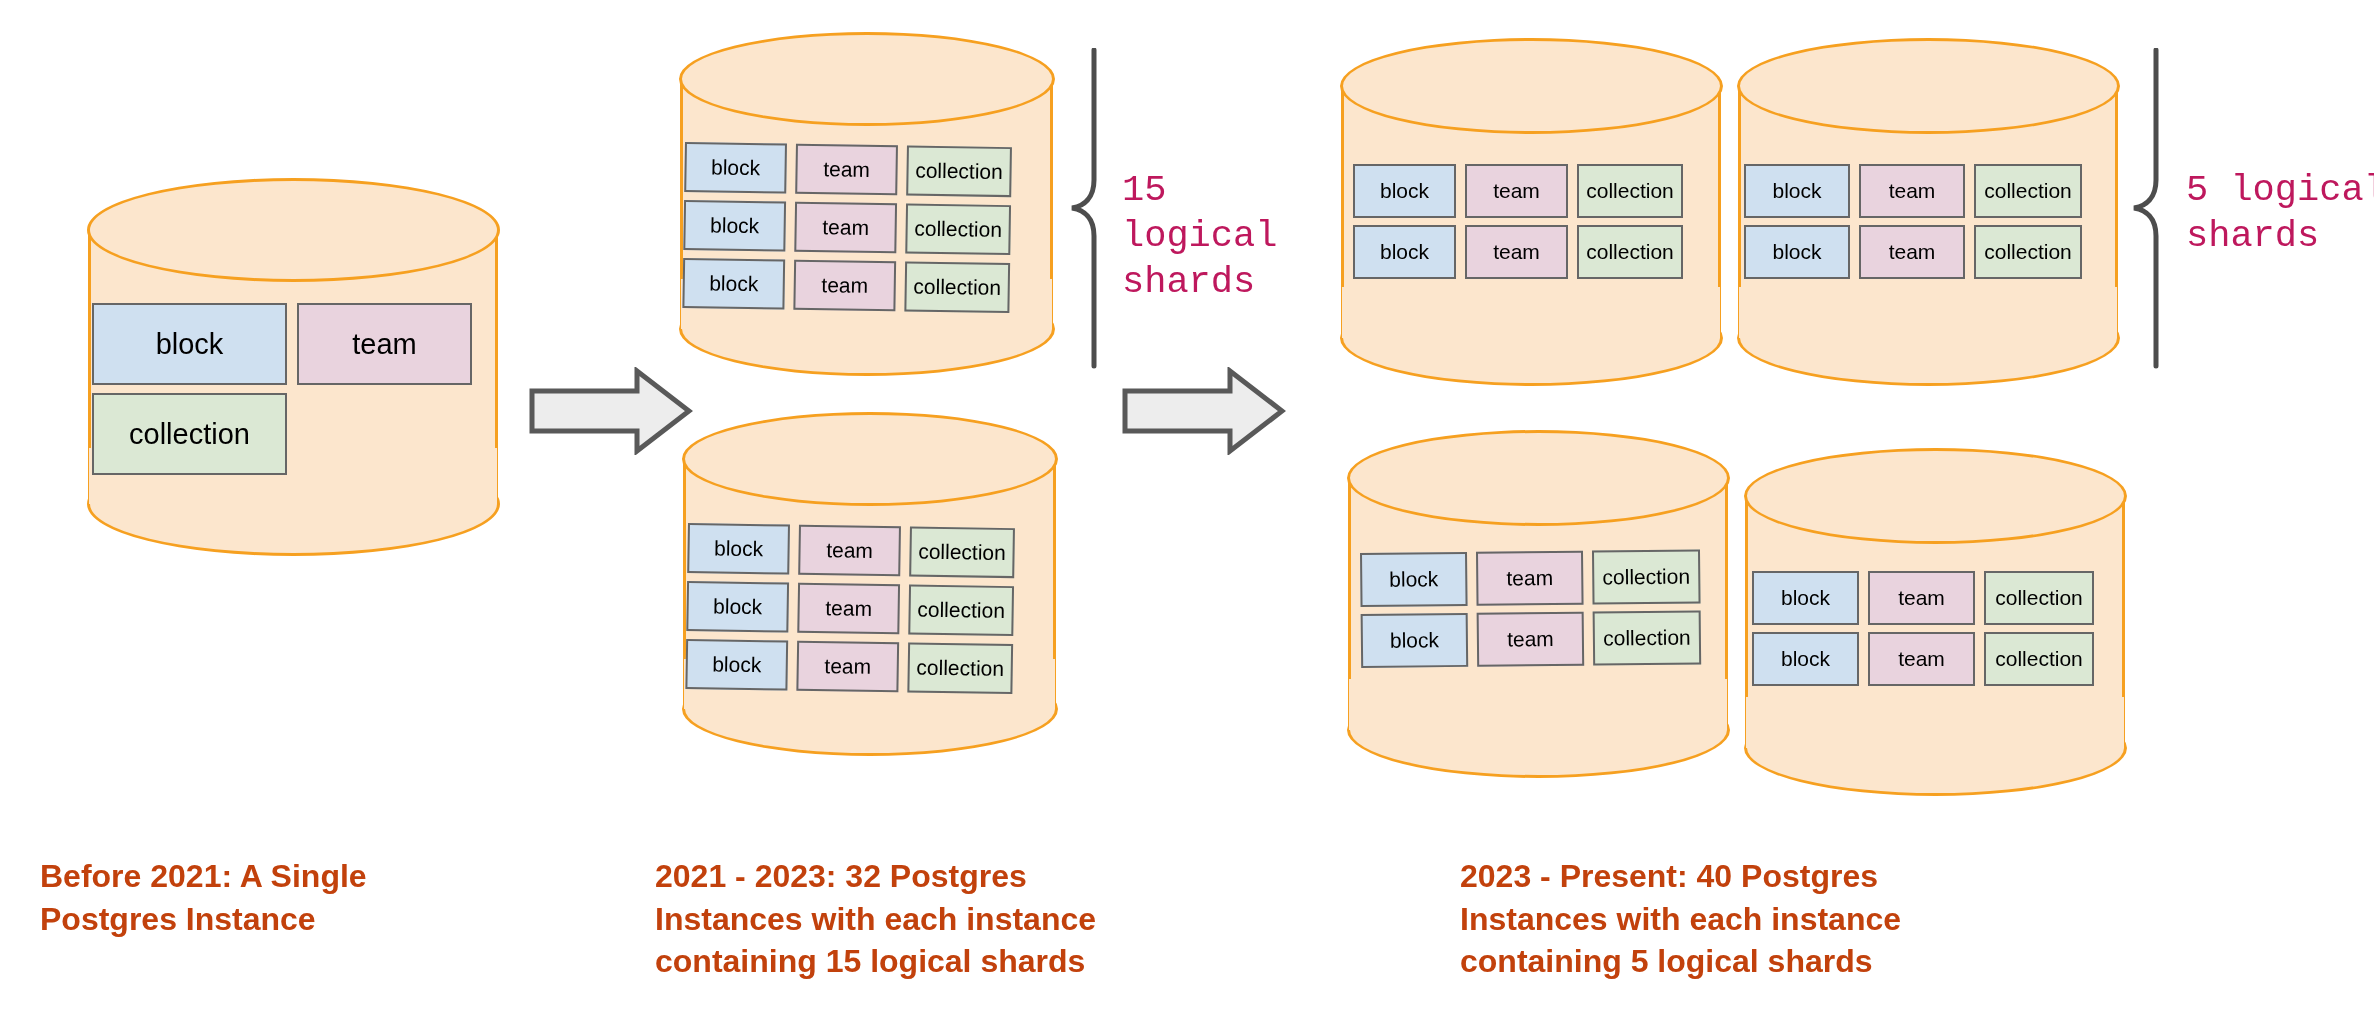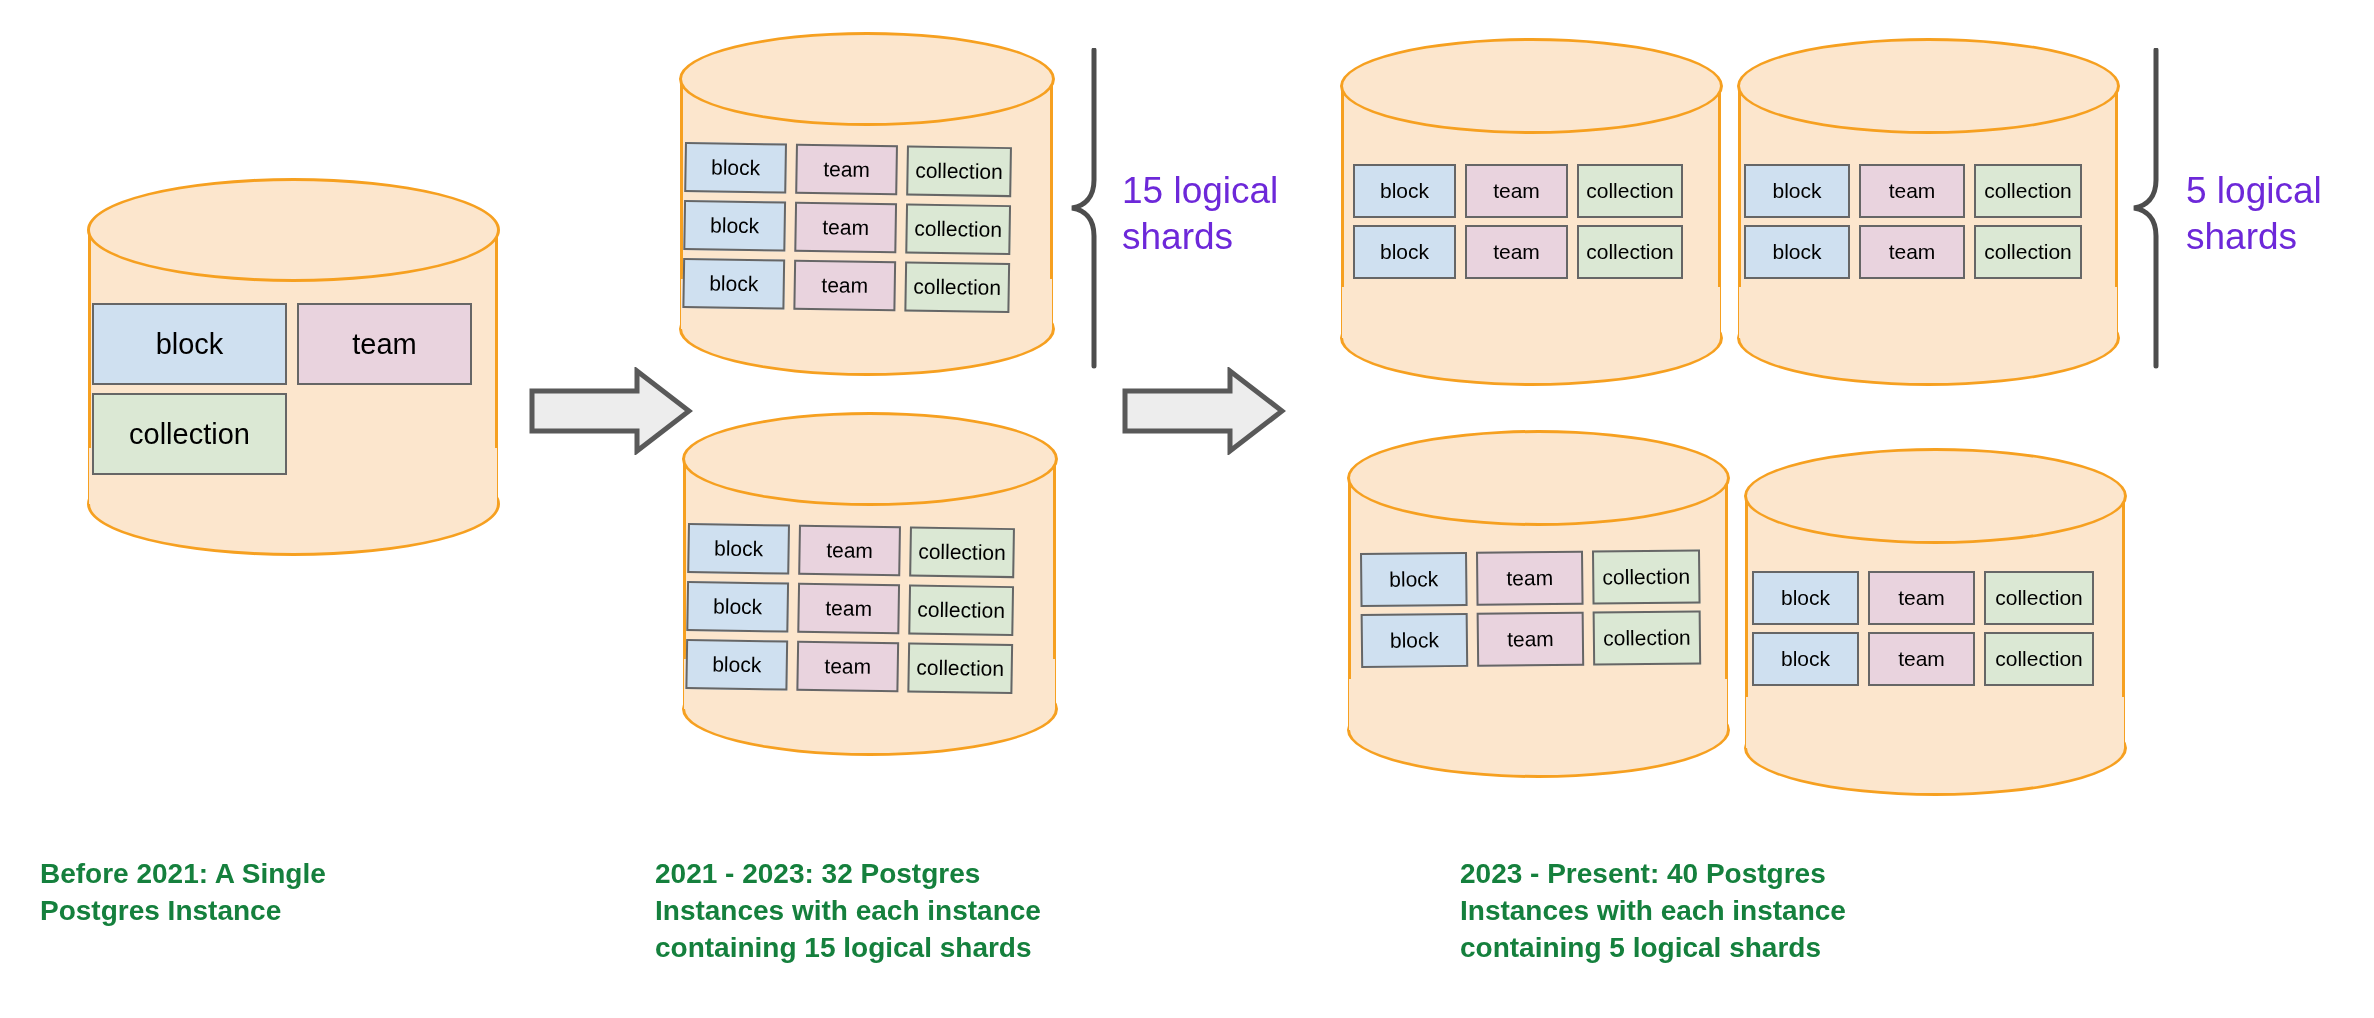--- a/index.html
+++ b/index.html
@@ -81,34 +81,34 @@
   .shard.team       { background: #e9d3de; }
   .shard.collection { background: #dbe8d4; }
 
   
   .arrow-icon { position: absolute; z-index: 8; }
 
   
   .brace { position: absolute; z-index: 8; }
   .brace-label {
     position: absolute;
-    color: #6d28d9;
-    font-family: Liberation Sans, sans-serif;
+    color: #be185d;
+    font-family: Liberation Mono, monospace;
     font-size: 37px;
     line-height: 1.24;
     z-index: 8;
     white-space: pre-line;
   }
 
   
   .caption {
     position: absolute;
-    color: #15803d;
+    color: #c2410c;
     font-family: "Liberation Sans", sans-serif;
-    font-size: 28px;
+    font-size: 32px;
     font-weight: bold;
     line-height: 1.33;
     white-space: pre-line;
   }
 </style>
 </head>
 <body>
 
 <div id="stage">
 

